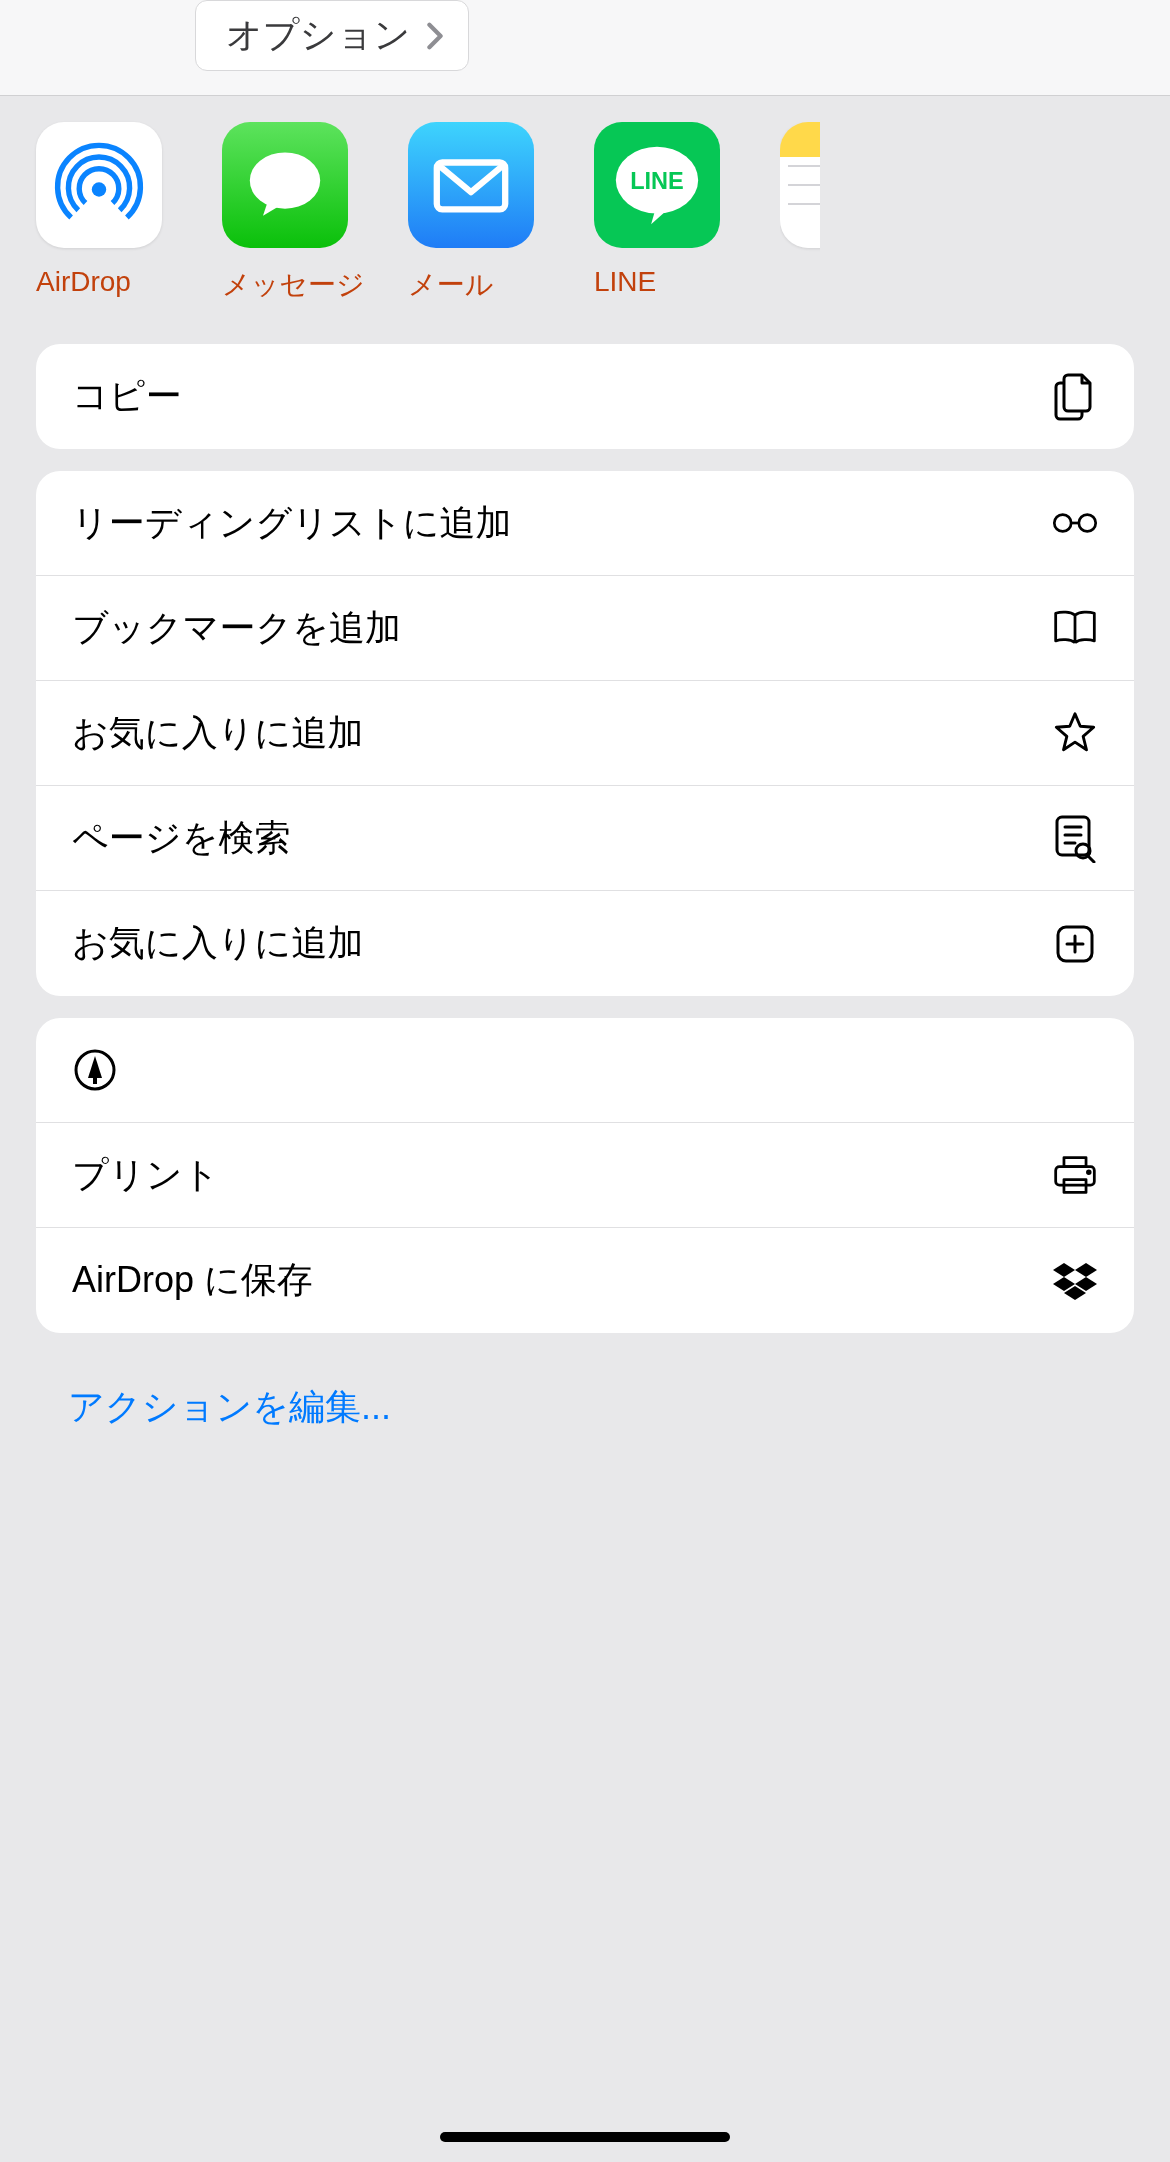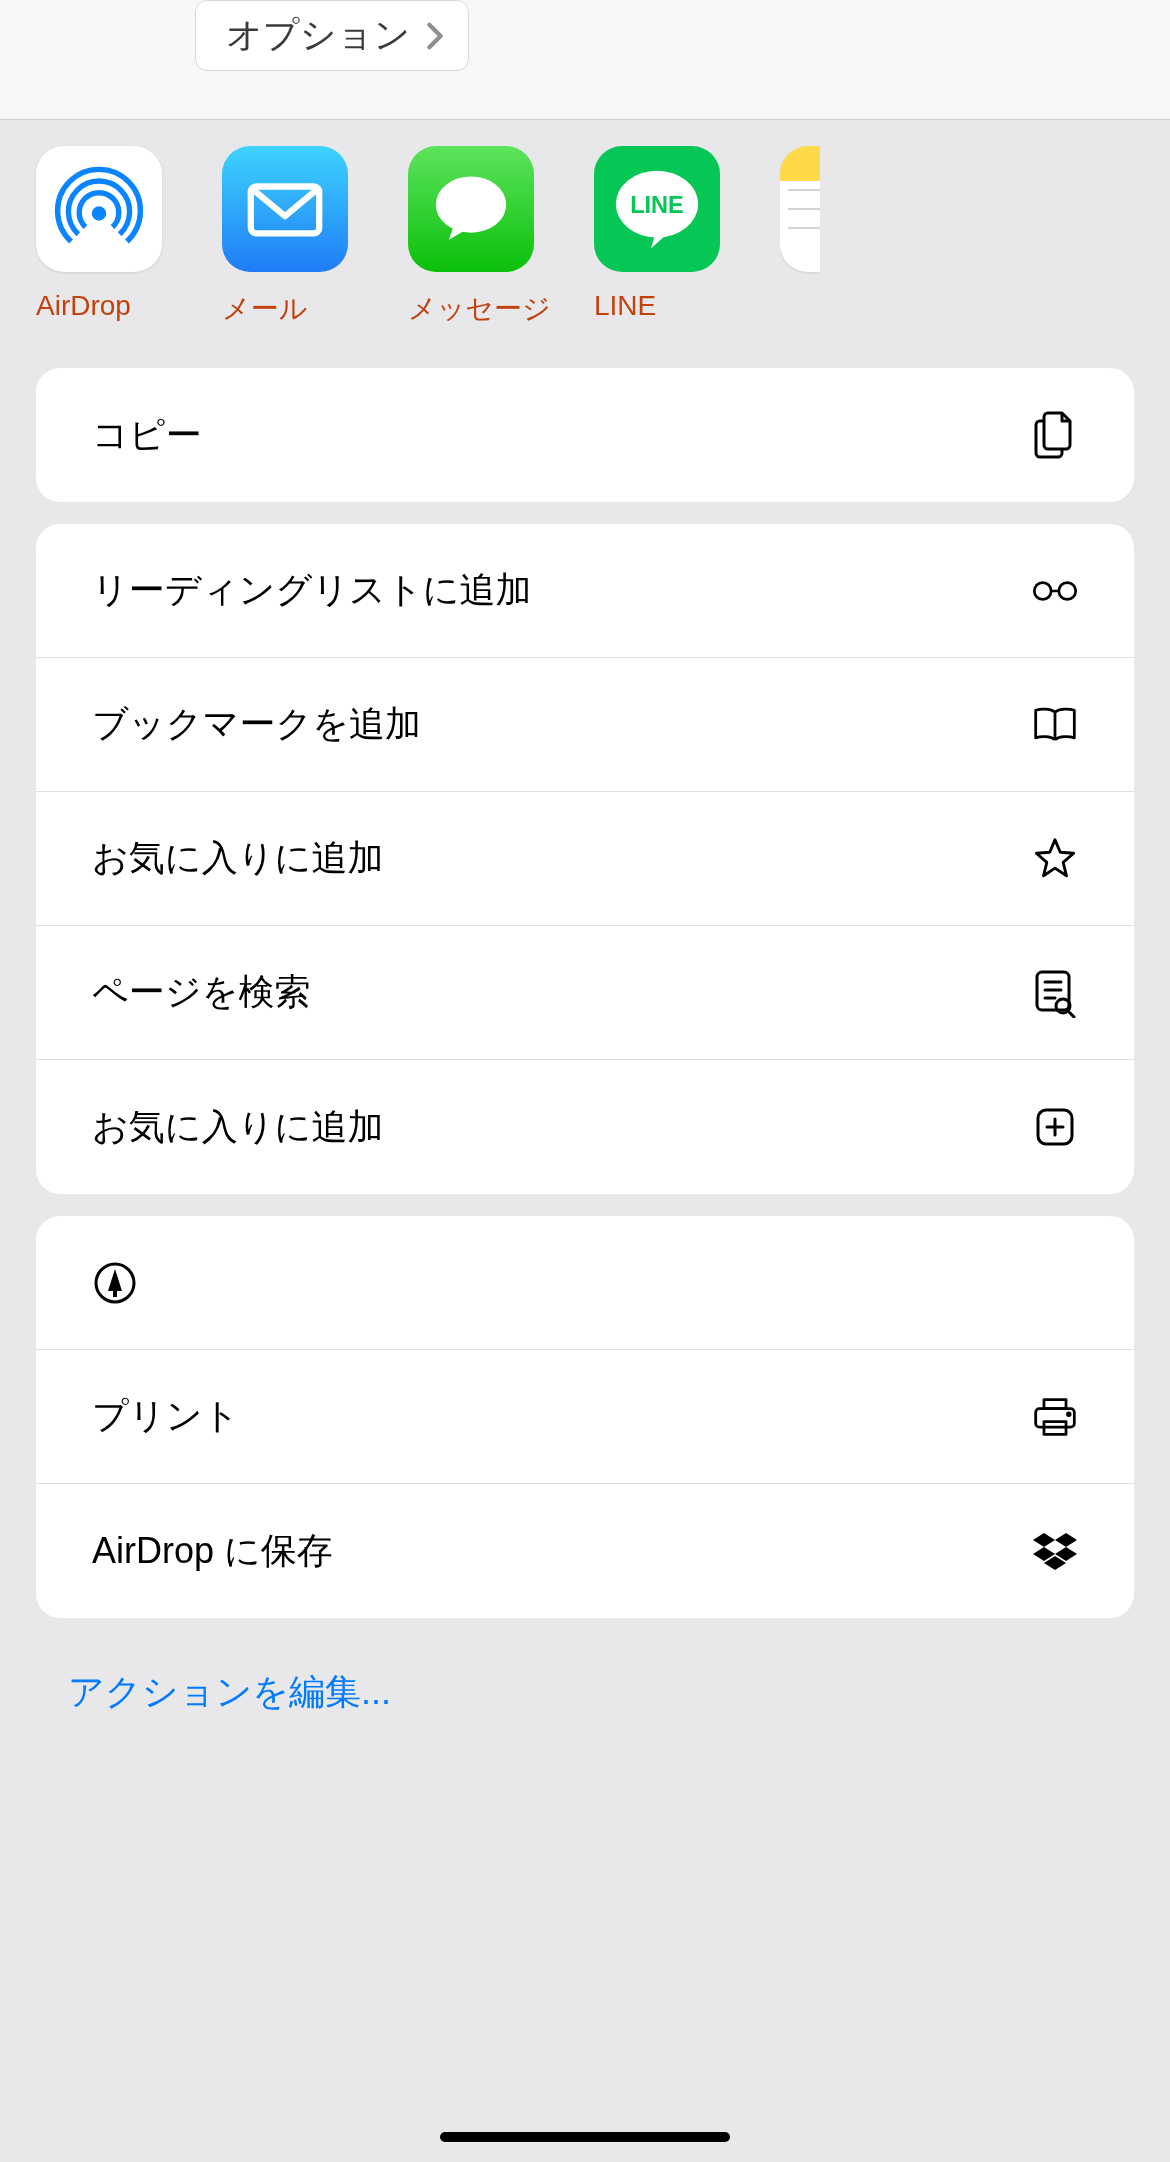--- a/index.html
+++ b/index.html
@@ -6,21 +6,21 @@
     body {
       width: 1170px;
       height: 2162px;
       background: #e8e8ea;
       font-family: -apple-system, "Hiragino Sans", sans-serif;
       overflow: hidden;
       position: relative;
     }
     .header {
       background: #f7f7f8;
-      height: 120px;
+      height: 96px;
       display: flex;
       align-items: flex-start;
       padding-left: 195px;
       padding-top: 0;
       border-bottom: 1px solid #d0d0d2;
     }
     .options-btn {
       display: flex;
       align-items: center;
       background: #fff;
@@ -66,22 +66,22 @@
     .group {
       background: #fff;
       border-radius: 24px;
       margin: 0 36px 22px 36px;
       overflow: hidden;
     }
     .action-row {
       display: flex;
       align-items: center;
       justify-content: space-between;
-      padding: 0 56px;
-      height: 134px;
+      padding: 0 36px;
+      height: 105px;
       border-bottom: 1px solid #e0e0e2;
     }
     .action-row:last-child { border-bottom: none; }
     .action-label { font-size: 36px; color: #000; }
     .action-icon { width: 46px; height: 46px; display: flex; align-items: center; justify-content: center; }
     .edit-actions {
       padding: 28px 68px 48px 68px;
       font-size: 36px;
       color: #007aff;
     }
@@ -116,36 +116,36 @@
       <svg width="90" height="90" viewBox="0 0 100 100" fill="none" stroke="#0a84ff" stroke-width="6">
         <circle cx="50" cy="55" r="8" fill="#0a84ff" stroke="none"></circle>
         <path d="M35 70 a 22 22 0 1 1 30 0"></path>
         <path d="M27 78 a 34 34 0 1 1 46 0"></path>
         <path d="M19 86 a 46 46 0 1 1 62 0"></path>
       </svg>
     </div>
     <span class="app-label">AirDrop</span>
   </div>
   <div class="app-item">
+    <div class="app-icon messages-icon">
+      <svg width="88" height="88" viewBox="0 0 100 100" fill="#fff">
+          <ellipse cx="50" cy="45" rx="40" ry="32"></ellipse>
+          <path d="M30 70 L25 85 L45 73 Z"></path>
+        </svg>
+    </div>
+    <span class="app-label">メッセージ</span>
+  </div>
+  <div class="app-item">
     <div class="app-icon mail-icon">
       <svg width="90" height="90" viewBox="0 0 100 100" fill="none" stroke="#fff" stroke-width="7" stroke-linejoin="round">
           <rect x="12" y="25" width="76" height="52" rx="6"></rect>
           <path d="M14 28 L50 58 L86 28"></path>
         </svg>
     </div>
     <span class="app-label">メール</span>
-  </div>
-  <div class="app-item">
-    <div class="app-icon messages-icon">
-      <svg width="88" height="88" viewBox="0 0 100 100" fill="#fff">
-          <ellipse cx="50" cy="45" rx="40" ry="32"></ellipse>
-          <path d="M30 70 L25 85 L45 73 Z"></path>
-        </svg>
-    </div>
-    <span class="app-label">メッセージ</span>
   </div>
   <div class="app-item">
     <div class="app-icon line-icon">
       <svg width="98" height="98" viewBox="0 0 100 100">
           <ellipse cx="50" cy="45" rx="42" ry="34" fill="#fff"></ellipse>
           <path d="M48 76 L44 90 L62 74 Z" fill="#fff"></path>
           <text x="50" y="54" font-size="24" font-weight="900" fill="#06c755" text-anchor="middle" font-family="Arial">LINE</text>
         </svg>
     </div>
     <span class="app-label">LINE</span>

